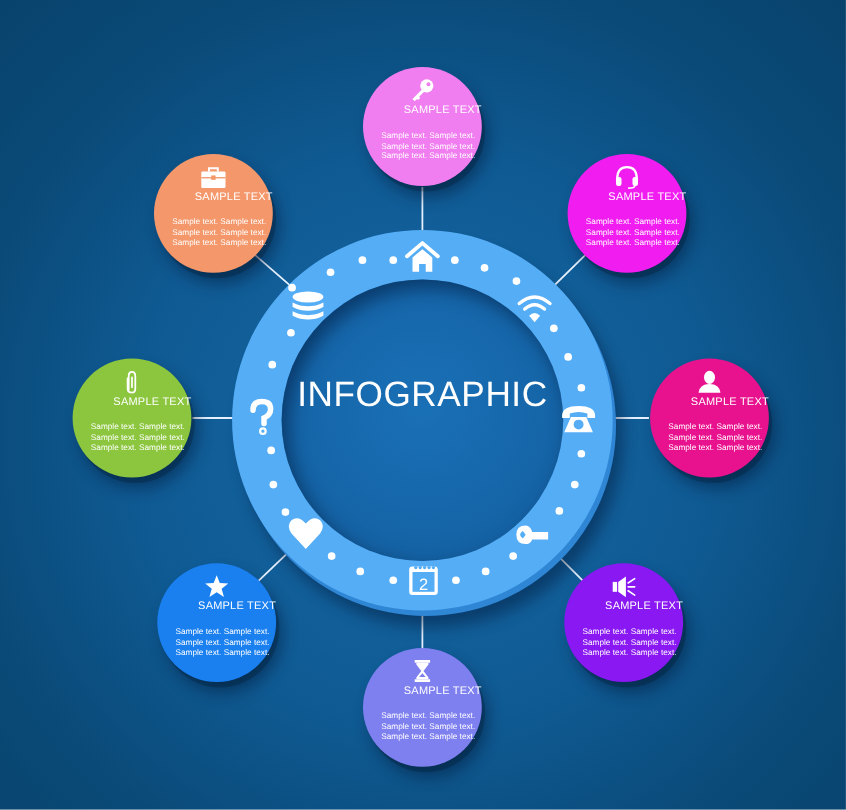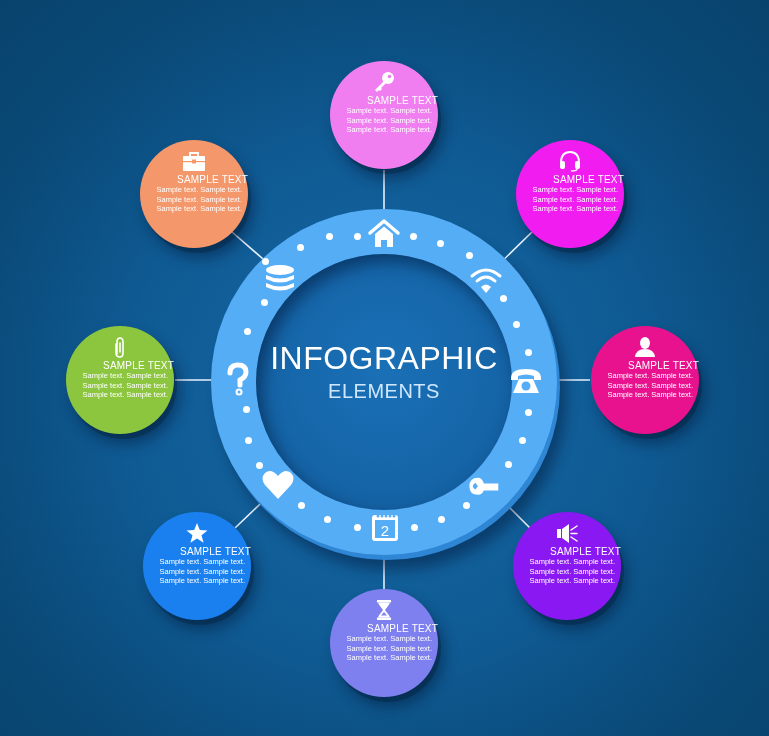--- a/index.html
+++ b/index.html
@@ -35,21 +35,21 @@
   }
   .dot { position: absolute; width: 7px; height: 7px; border-radius: 50%; background: #ffffff; }
   .ring-icon { position: absolute; width: 34px; height: 34px; }
   .node {
     position: absolute; width: 108px; height: 108px; border-radius: 50%;
     text-align: right; color: #fff;
     box-shadow: 3px 5px 0 rgba(0,0,0,0.18), 6px 10px 14px rgba(0,20,50,0.45);
   }
   .node .nicon { display: block; margin: 10px auto 2px auto; width: 24px; height: 22px; }
   .node .ntitle { display: block; font-size: 10px; letter-spacing: 0.2px; margin-top: 1px; }
-  .node .nbody { display: block; font-size: 7.5px; line-height: 9.5px; margin-top: 0; padding: 0 6px; }
+  .node .nbody { display: block; font-size: 7.5px; line-height: 9.5px; margin-top: 12px; padding: 0 6px; }
 </style>
 </head>
 <body>
 
 <div id="stage">
 
   <svg class="lines" width="769" height="736">
     <g stroke="#e8f2ff" stroke-width="1.6" fill="none">
       <line x1="384" y1="170" x2="384" y2="230"></line>
       <line x1="532" y1="232" x2="488" y2="275"></line>
@@ -59,21 +59,20 @@
       <line x1="235" y1="528" x2="278" y2="487"></line>
       <line x1="175" y1="380" x2="236" y2="380"></line>
       <line x1="232" y1="232" x2="278" y2="272"></line>
     </g>
   </svg>
 
   <div class="ring-shadow"></div>
   <div class="ring"></div>
   <div class="inner"></div>
   <div class="title">INFOGRAPHIC</div>
-  <div class="subtitle">ELEMENTS</div>
 
   <div>
     <div class="dot" style="left:326px;top:233px"></div>
     <div class="dot" style="left:437px;top:240px"></div>
     <div class="dot" style="left:297px;top:244px"></div>
     <div class="dot" style="left:466px;top:252px"></div>
     <div class="dot" style="left:500px;top:295px"></div>
     <div class="dot" style="left:513px;top:321px"></div>
     <div class="dot" style="left:262px;top:258px"></div>
     <div class="dot" style="left:261px;top:299px"></div>

